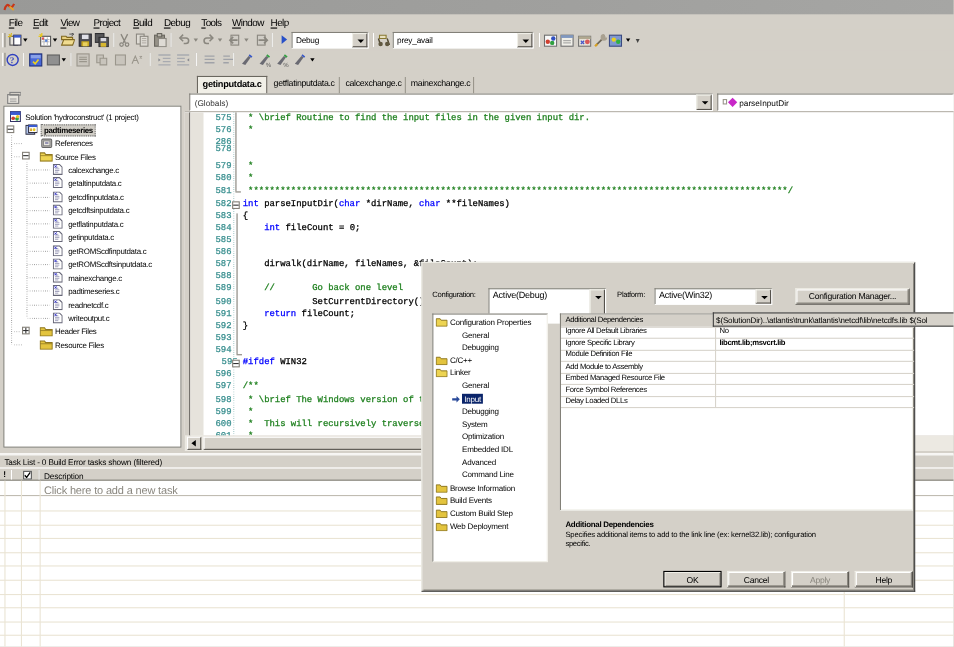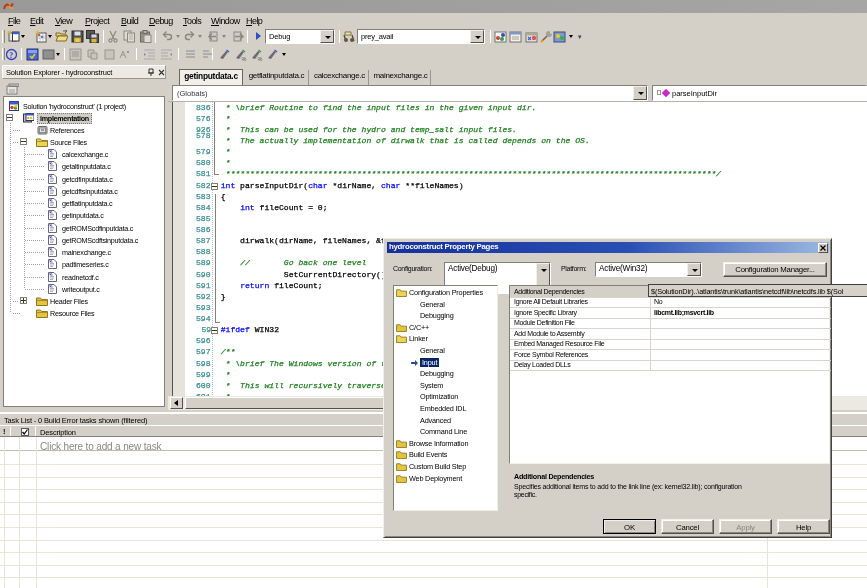--- a/index.html
+++ b/index.html
@@ -11,21 +11,21 @@
 #titletxt { left:15px; top:1.5px; color:#fff; font-size:8.7px; font-weight:bold; letter-spacing:-0.38px; }
 .menuitem { position:absolute; top:15.5px; font-size:9px; letter-spacing:-0.55px; color:#000; }
 .tbsep { position:absolute; width:1px; background:#9a968c; border-right:1px solid #fff; }
 .grip { position:absolute; width:3px; border-left:1px solid #fff; border-right:1px solid #8a877f; }
 .combo { position:absolute; background:#fff; border:1px solid; border-color:#828078 #fff #fff #828078; }
 .combo .arrowbtn { position:absolute; right:0px; top:0px; bottom:0px; width:14px; background:#d4d0c8; border:1px solid; border-color:#f0efe8 #55524c #55524c #f0efe8; }
 .darr { position:absolute; width:0; height:0; border-left:3px solid transparent; border-right:3px solid transparent; border-top:3px solid #000; }
 .trow { position:absolute; font-size:7.2px; letter-spacing:-0.25px; white-space:pre;text-align:right; }
 .lnum { position:absolute; text-align:right; color:#398f8f; font-family:"Liberation Mono", monospace; font-size:8.1px; white-space:pre; width:30px; -webkit-text-stroke:0.25px currentColor; }
 .cl { position:absolute; font-family:"Liberation Mono", monospace; font-size:8.10px; white-space:pre; color:#000; -webkit-text-stroke:0.25px currentColor; }
-.cmt { color:#1f801f;font-style:italic; }
+.cmt { color:#1f801f; }
 .kw { color:#0000ff; }
 .btn { position:absolute; background:#d4d0c8; border:1px solid; border-color:#f0efe8 #55524c #55524c #f0efe8; box-shadow:inset -1px -1px 0 #8a877f, inset 1px 1px 0 #fff; font-size:7.8px; text-align:center; letter-spacing:-0.25px; }
 .grow { position:absolute; font-size:7px; letter-spacing:-0.3px; white-space:pre; }
 .dtree-row { position:absolute; font-size:7.3px; letter-spacing:-0.2px; white-space:pre; }
 </style>
 </head>
 <body>
 <div class="abs" id="titlebar">
 <svg class="abs" style="left:3px;top:1px" width="11" height="11" viewBox="0 0 11 11">
       <path d="M1 8 C2 3.5 4.2 2.5 5.5 4.5 C6.8 6.5 8.5 5.5 9.8 2.5" stroke="#c73518" stroke-width="2" fill="none"></path>
@@ -226,29 +226,20 @@
       <path d="M8.5 2 l2.5 2" stroke="#30a040" stroke-width="1.5"></path>
       <text x="7.5" y="12.5" font-size="5.5" fill="#555">%</text>
     </svg>
 <svg class="abs" style="left:266px;top:2px" width="13" height="13" viewBox="0 0 13 13">
       <path d="M2 10 L8 3 l2 1 L5 11 z" fill="#6a6a72"></path>
       <path d="M8.5 2 l2.5 2" stroke="#3858c8" stroke-width="1.5"></path>
     </svg>
 <div class="darr" style="left:282px;top:7px;border-left-width:2.5px;border-right-width:2.5px"></div>
 </div>
 <div class="abs" style="left:2px;top:63px;width:164px;height:347px">
-<div class="abs" style="left:0;top:2px;width:164px;height:14px;background:#eceae3;border:1px solid;border-color:#fff #9a968c #9a968c #fff">
-<span class="abs txt" style="left:3px;top:2px;font-size:7.5px;letter-spacing:-0.2px">Solution Explorer - hydroconstruct</span>
-<svg class="abs" style="left:144px;top:2px" width="8" height="9" viewBox="0 0 8 9">
-        <path d="M2 1 h4 v4 h-4 z M1 5 h6 M4 5 v3" stroke="#333" fill="none"></path>
-      </svg>
-<svg class="abs" style="left:155px;top:3px" width="7" height="7" viewBox="0 0 7 7">
-        <path d="M1 1 L6 6 M6 1 L1 6" stroke="#333" stroke-width="1.1"></path>
-      </svg>
-</div>
 <svg class="abs" style="left:4px;top:20px" width="13" height="12" viewBox="0 0 13 12">
       <rect x="1" y="3" width="10" height="8" fill="#e8e5de" stroke="#808080"></rect>
       <rect x="3" y="1" width="10" height="2.5" fill="none" stroke="#808080"></rect>
       <path d="M3 7 h6 M3 9 h6" stroke="#909090" stroke-width="0.8"></path>
     </svg>
 <div class="abs" style="left:1px;top:33px;width:162px;height:311px;background:#fff;border:1px solid #828078">
 <svg class="abs" style="left:5px;top:4px" width="10" height="10" viewBox="0 0 10 10">
         <rect x="0.5" y="0.5" width="9" height="9" fill="#fff" stroke="#336"></rect>
         <rect x="0.5" y="0.5" width="9" height="3" fill="#3a5ad0"></rect>
         <circle cx="3" cy="6.5" r="1.7" fill="#d04030"></circle>
@@ -258,21 +249,21 @@
 <div class="trow" style="left:19px;top:5px">Solution 'hydroconstruct' (1 project)</div>
 <div class="abs" style="left:2px;top:17px;width:7px;height:7px;background:#fff;border:1px solid #848078"></div>
 <div class="abs" style="left:3px;top:20px;width:5px;height:1px;background:#333"></div>
 <svg class="abs" style="left:19px;top:16px" width="11" height="10" viewBox="0 0 11 10">
         <rect x="0.5" y="1" width="8" height="8" fill="#b0c4ec" stroke="#334"></rect>
         <rect x="3" y="0.5" width="8" height="7" fill="#fff" stroke="#334"></rect>
         <rect x="3" y="0.5" width="8" height="2" fill="#3a5ad0"></rect>
         <path d="M4.5 4 l1.5 2 M6 4 l-1.5 2" stroke="#d8a020" stroke-width="1"></path>
         <circle cx="8" cy="5" r="1.3" fill="#e8c820"></circle>
       </svg>
-<div class="trow" style="left:33px;top:17px;font-weight:bold;letter-spacing:-0.3px;background:#d0cdc6;padding:0 2px;border:1px dotted #777;top:16px">implementation</div>
+<div class="trow" style="left:33px;top:17px;font-weight:bold;letter-spacing:-0.3px;background:#d0cdc6;padding:0 2px;border:1px dotted #777;top:16px">padtimeseries</div>
 <svg class="abs" style="left:33px;top:28px" width="11" height="10" viewBox="0 0 11 10">
         <rect x="1" y="1.5" width="9" height="7.5" rx="1" fill="#c8c4bc" stroke="#666"></rect>
         <rect x="2.5" y="3" width="6" height="4.5" fill="#e8e5de" stroke="#888"></rect>
         <path d="M4 5 h3" stroke="#448" stroke-width="1"></path>
       </svg>
 <div class="trow" style="left:46px;top:29px">References</div>
 <div class="abs" style="left:16px;top:41px;width:7px;height:7px;background:#fff;border:1px solid #848078"></div>
 <div class="abs" style="left:17px;top:44px;width:5px;height:1px;background:#333"></div>
 <svg class="abs" style="left:32px;top:40px" width="12" height="10" viewBox="0 0 12 10">
         <path d="M0.5 2 h4 l1 1.5 h6 v6 h-11 z" fill="#edd452" stroke="#907820"></path>
@@ -398,28 +389,26 @@
     </div>
 <div class="combo" style="left:484px;top:22px;width:215px;height:16px">
 <span class="abs" style="left:4px;top:4px;width:4px;height:5px;border:1px solid #9a968c"></span>
 <span class="abs" style="left:10px;top:4px;width:6px;height:6px;background:#c828c8;transform:rotate(45deg)"></span>
 <span class="abs txt" style="left:19px;top:2.5px;font-size:7.5px">parseInputDir</span>
     </div>
 <div class="abs" style="left:0;top:38px;width:699px;height:295px;background:#fff;overflow:hidden;border-top:1px solid #b5b1a8">
 <div class="abs" style="left:0;top:0;width:4px;height:295px;background:#d4d0c8"></div>
 <div class="abs" style="left:4px;top:0;width:1px;height:295px;background:#55524c"></div>
 <div class="abs" style="left:5px;top:0;width:12px;height:295px;background:#e6e3dc"></div>
-<div class="lnum" style="left:12.5px;top:0.6px">836</div>
+<div class="lnum" style="left:12.5px;top:0.6px">575</div>
 <div class="cl" style="left:52.7px;top:0.6px"><span class="cmt"> * \brief Routine to find the input files in the given input dir.</span></div>
 <div class="lnum" style="left:12.5px;top:11.73px">576</div>
 <div class="cl" style="left:52.7px;top:11.73px"><span class="cmt"> *</span></div>
-<div class="lnum" style="left:12.5px;top:22.860000000000003px">926</div>
-<div class="cl" style="left:52.7px;top:22.860000000000003px"><span class="cmt"> *  This can be used for the hydro and temp_salt input files.</span></div>
+<div class="lnum" style="left:12.5px;top:22.860000000000003px">286</div>
 <div class="lnum" style="left:12.5px;top:29px">578</div>
-<div class="cl" style="left:52.7px;top:33.99px"><span class="cmt"> *  The actually implementation of dirwalk that is called depends on the OS.</span></div>
 <div class="lnum" style="left:12.5px;top:45.120000000000005px">579</div>
 <div class="cl" style="left:52.7px;top:45.120000000000005px"><span class="cmt"> *</span></div>
 <div class="lnum" style="left:12.5px;top:56.25000000000001px">580</div>
 <div class="cl" style="left:52.7px;top:56.25000000000001px"><span class="cmt"> *</span></div>
 <div class="lnum" style="left:12.5px;top:67.38px">581</div>
 <div class="cl" style="left:52.7px;top:67.38px"><span class="cmt"> *****************************************************************************************************/</span></div>
 <div class="lnum" style="left:12.5px;top:78.51px">582</div>
 <div class="cl" style="left:52.7px;top:78.51px"><span class="kw">int</span><span> parseInputDir(</span><span class="kw">char</span><span> *dirName, </span><span class="kw">char</span><span> **fileNames)</span></div>
 <div class="lnum" style="left:12.5px;top:89.64px">583</div>
 <div class="cl" style="left:52.7px;top:89.64px"><span>{</span></div>
@@ -494,27 +483,20 @@
 <div class="abs" style="left:0;top:127.59999999999997px;width:867px;height:1px;background:#eae4d4"></div>
 <div class="abs" style="left:0;top:140.19999999999996px;width:867px;height:1px;background:#eae4d4"></div>
 <div class="abs" style="left:0;top:152.79999999999995px;width:867px;height:1px;background:#eae4d4"></div>
 <div class="abs" style="left:0;top:165.39999999999995px;width:867px;height:1px;background:#eae4d4"></div>
 <div class="abs" style="left:4px;top:25px;width:1px;height:151px;background:#eae4d4"></div>
 <div class="abs" style="left:19px;top:25px;width:1px;height:151px;background:#eae4d4"></div>
 <div class="abs" style="left:35.5px;top:25px;width:1px;height:151px;background:#eae4d4"></div>
 <div class="abs" style="left:767px;top:25px;width:1px;height:151px;background:#eae4d4"></div>
 </div>
 <div class="abs" style="left:383px;top:238px;width:449px;height:300px;background:#d4d0c8;border:1px solid;border-color:#f0efe8 #404040 #404040 #f0efe8;box-shadow:inset 1px 1px 0 #d4d0c8, inset -1px -1px 0 #8a877f">
-<div class="abs" style="left:3px;top:3px;width:442px;height:11px;background:linear-gradient(90deg,#16309c,#2a50b4 55%,#9db9e2)">
-<span class="abs" style="left:2px;top:0px;color:#fff;font-weight:bold;font-size:7.8px;letter-spacing:-0.25px">hydroconstruct Property Pages</span>
-<div class="abs" style="left:431px;top:0.5px;width:10px;height:10px;background:#d4d0c8;border:1px solid;border-color:#fff #55524c #55524c #fff"></div>
-<svg class="abs" style="left:433px;top:2.5px" width="6" height="6" viewBox="0 0 6 6">
-        <path d="M0.5 0.5 L5.5 5.5 M5.5 0.5 L0.5 5.5" stroke="#000" stroke-width="1.3"></path>
-      </svg>
-</div>
 <span class="abs grow" style="left:9px;top:26px">Configuration:</span>
 <div class="combo" style="left:60px;top:22.5px;width:107px;height:32px">
 <span class="abs txt" style="left:3px;top:1.5px;font-size:8.2px;letter-spacing:-0.2px">Active(Debug)</span>
 <div class="arrowbtn">
         <div class="darr" style="left:4px;top:5px"></div>
       </div>
     </div>
 <span class="abs grow" style="left:177px;top:26px">Platform:</span>
 <div class="combo" style="left:211px;top:22.5px;width:107px;height:15px">
 <span class="abs txt" style="left:3px;top:1.5px;font-size:8.2px;letter-spacing:-0.2px">Active(Win32)</span>

